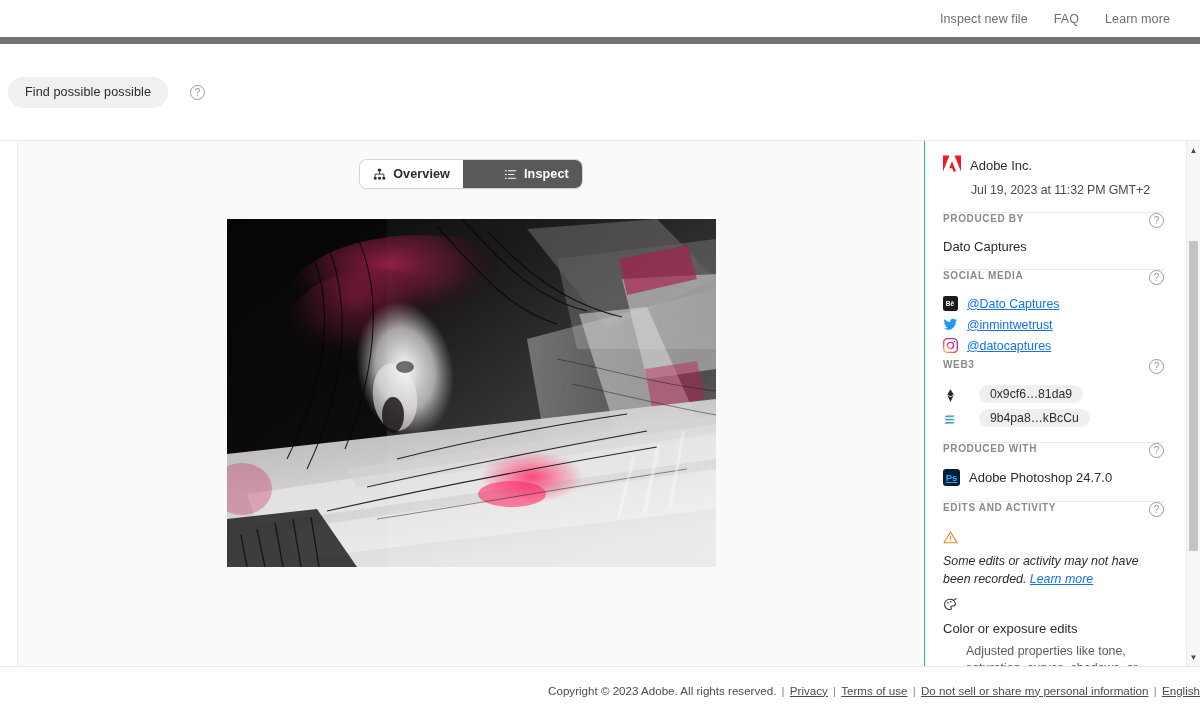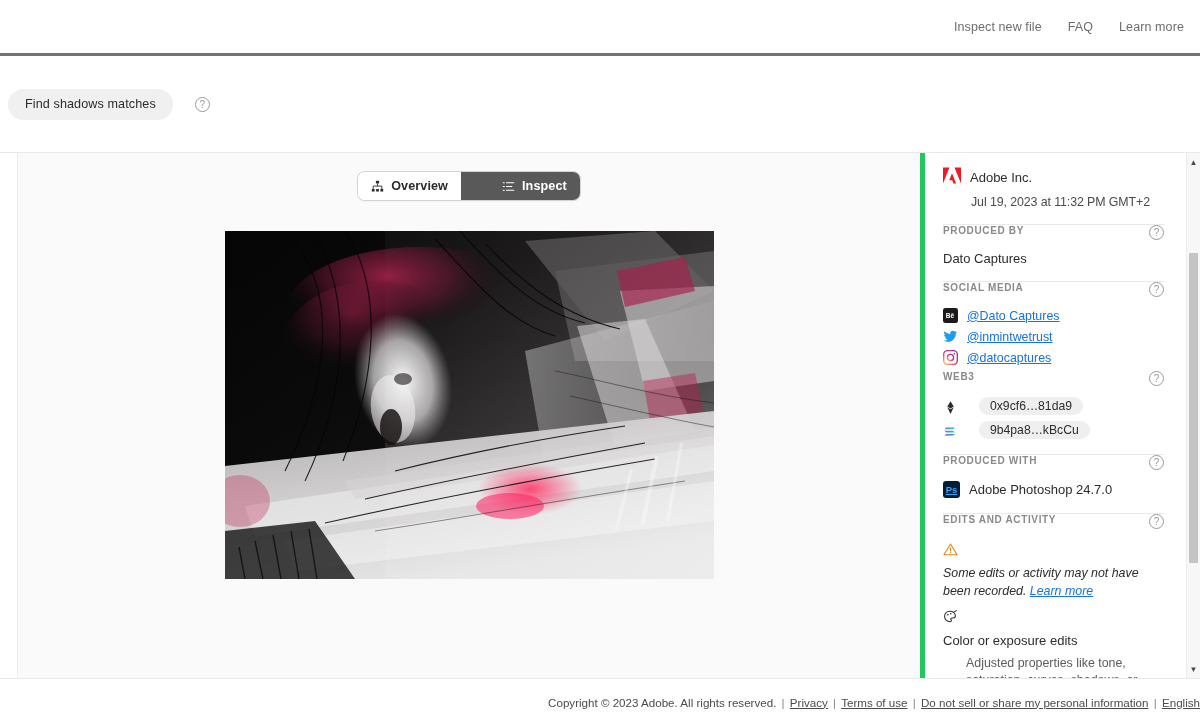--- a/index.html
+++ b/index.html
@@ -6,26 +6,26 @@
   html, body {
     width: 1200px; height: 714px;
     background: #ffffff;
     font-family: "Liberation Sans", sans-serif;
     color: #2c2c2c;
     overflow: hidden;
   }
 
   
   .topnav {
-    height: 56px;
-    border-bottom: 3px solid #737373;
+    height: 44px;
+    border-bottom: 7px solid #737373;
     display: flex;
     align-items: center;
     justify-content: flex-end;
-    padding-right: 16px;
+    padding-right: 30px;
     background: #fff;
   }
   .topnav-links { display: flex; align-items: center; gap: 26px; }
   .topnav-link {
     font-size: 12.5px;
     color: #6e6e6e;
     text-decoration: none;
     letter-spacing: .1px;
     cursor: pointer;
   }
@@ -83,21 +83,21 @@
   .edge-strip .ghost {
     position: absolute;
     left: 2px; top: 22px;
     width: 8px; height: 8px;
     opacity: .18;
   }
 
   .canvas {
     flex: 1;
     background: #fafafa;
-    border-right: 5px solid #22c55e;
+    border-right: 1px solid #22c55e;
     display: flex;
     flex-direction: column;
     align-items: center;
     position: relative;
     overflow: hidden;
   }
 
   
   .tabs {
     margin-top: 19px;
@@ -255,21 +255,21 @@
 
 <div class="topnav">
   <div class="topnav-links">
     <a class="topnav-link">Inspect new file</a>
     <a class="topnav-link">FAQ</a>
     <a class="topnav-link">Learn more</a>
   </div>
 </div>
 
 <div class="actionbar">
-  <button class="pill-btn">Find shadows matches</button>
+  <button class="pill-btn">Find possible possible</button>
   <span class="help-circle help-spacer">?</span>
 </div>
 
 <div class="main">
 
   <div class="edge-strip">
     <span class="ghost"></span>
   </div>
 
   <div class="canvas">

